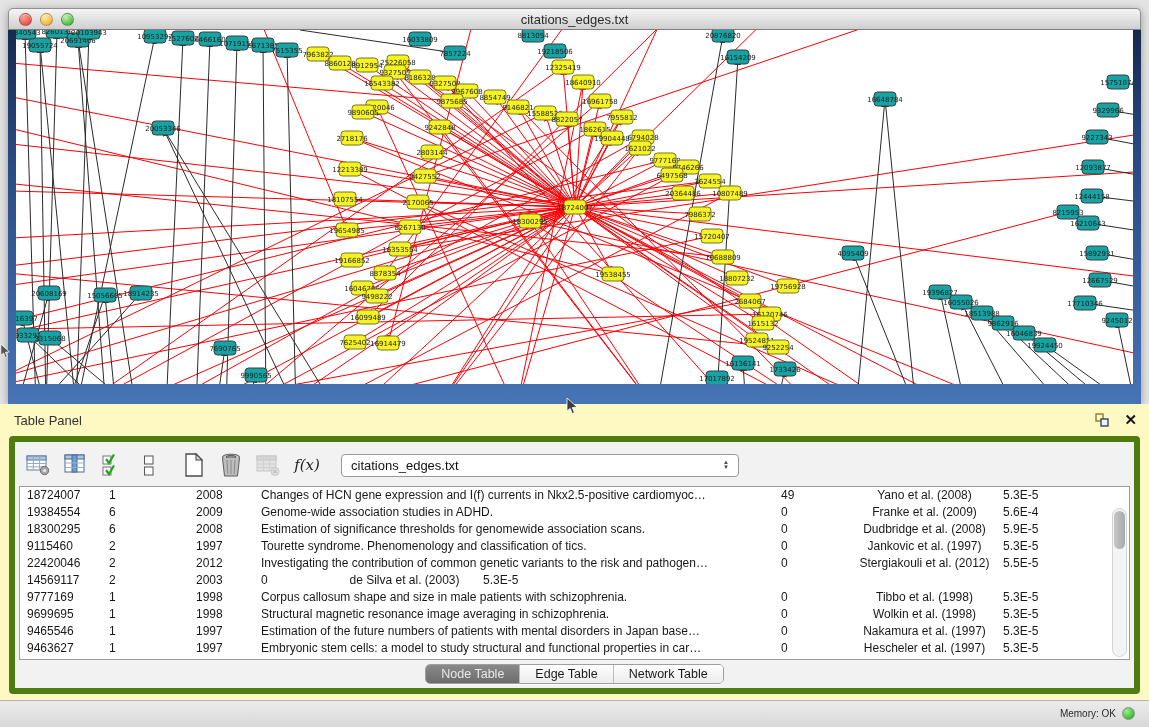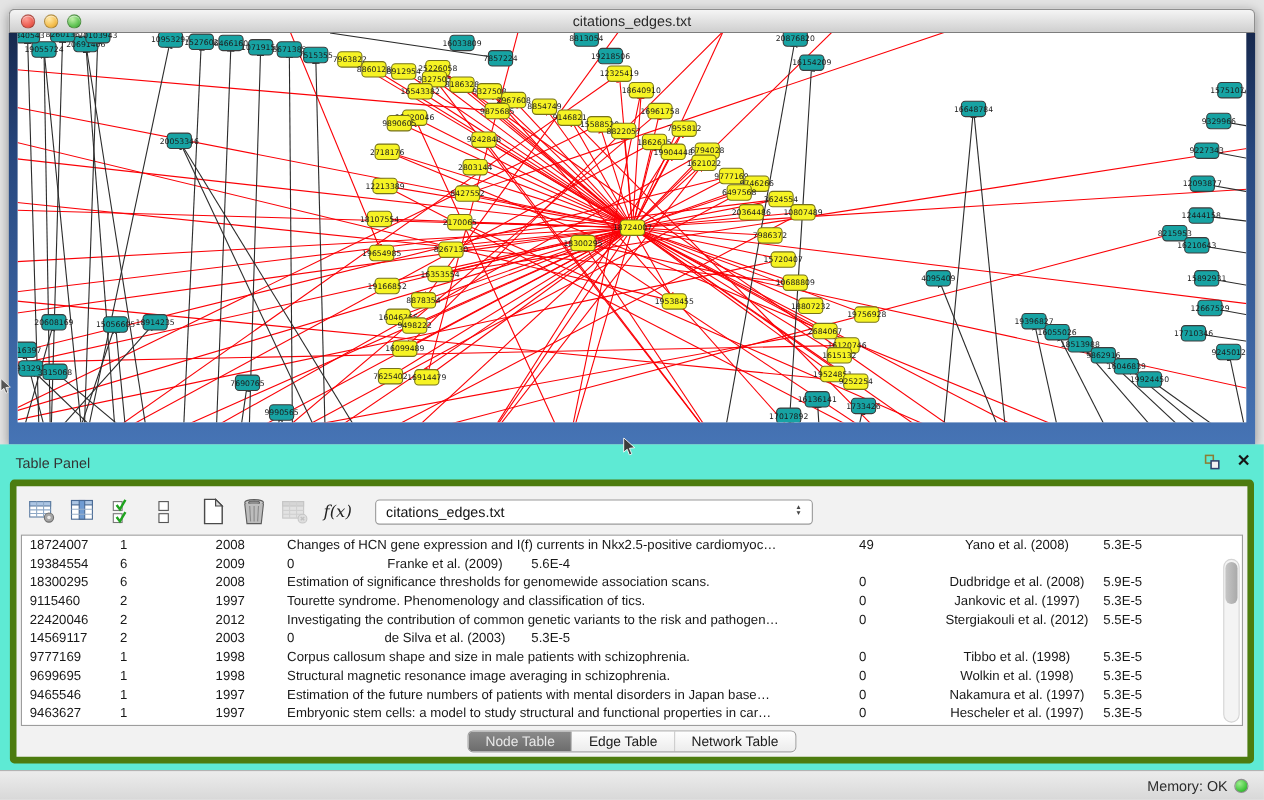--- a/index.html
+++ b/index.html
@@ -24,21 +24,21 @@
   .light.red    { background:radial-gradient(circle at 35% 30%, #ff9d94, #ec5f53 60%, #d0402f); }
   .light.yellow { background:radial-gradient(circle at 35% 30%, #ffe9a8, #f5bf4f 60%, #d89c2b); }
   .light.green  { background:radial-gradient(circle at 35% 30%, #c0f0a8, #61c454 60%, #3f9e33); }
   .frame-body { position:absolute; left:0; top:22px; right:0; bottom:0;
     background:linear-gradient(#17294e, #27477e 30%, #4674b5);
     padding:0 8px 20px 8px; }
   #graph-canvas { position:relative; width:1117px; height:354px; background:#ffffff; overflow:hidden; }
   #graph-svg { display:block; }
 
   
-  #table-panel { position:absolute; left:0; top:404px; width:1149px; height:296px; background:#5eead4; }
+  #table-panel { position:absolute; left:0; top:404px; width:1149px; height:296px; background:#fef9c3; }
   .tp-header { position:relative; height:32px; }
   .tp-title { position:absolute; left:14px; top:9px; font-size:13px; color:#333; }
   .tp-actions { position:absolute; right:12px; top:8px; display:flex; align-items:center; gap:14px; }
   .tp-float { width:16px; height:16px; }
   .tp-close { font-size:15px; font-weight:bold; color:#161616; line-height:16px; cursor:default; }
   .tp-inner { position:absolute; left:9px; right:9px; top:32px; bottom:6px;
     background:#f2f2f2; border:6px solid #4d7c0f; border-radius:4px; }
 
   
   .tp-toolbar { position:absolute; left:8px; top:6px; height:34px; display:flex; align-items:center; gap:7px; }
@@ -77,21 +77,21 @@
     background:#fdfdfd; box-shadow:0 1px 0 rgba(255,255,255,.7); }
   .seg { font-size:12.5px; padding:0 15px; line-height:19px; color:#1a1a1a;
     border-right:1px solid #bcbcbc; background:linear-gradient(#fefefe,#ececec); }
   .seg:last-child { border-right:0; }
   .seg.active { background:linear-gradient(#8a8a8a,#6c6c6c); color:#e9e9e9; }
 
   
   #status-bar { position:absolute; left:0; top:700px; width:1149px; height:27px;
     background:linear-gradient(#ececec,#d8d8d8); border-top:1px solid #b3b3b3; }
   .mem { position:absolute; right:14px; top:6px; display:flex; align-items:center; gap:6px; }
-  .mem-label { font-size:13px; color:#2c2c2c; }
+  .mem-label { font-size:10px; color:#2c2c2c; }
   .mem-dot { width:13px; height:13px; border-radius:50%; border:1px solid #8f8f8f;
     background:radial-gradient(circle at 35% 30%, #9cef8e, #3fc33a 65%, #2a9a28); }
 
   .cursor { position:absolute; pointer-events:none; }
 </style>
 </head>
 <body>
 
 <div id="net-window">
   <div class="titlebar">
@@ -810,20 +810,21 @@
             <div class="cell c2">2008</div>
             <div class="cell c3">Changes of HCN gene expression and I(f) currents in Nkx2.5-positive cardiomyoc…</div>
             <div class="cell c4">49</div>
             <div class="cell c5">Yano et al. (2008)</div>
             <div class="cell c6">5.3E-5</div>
           </div>
           <div class="trow">
             <div class="cell c0">19384554</div>
             <div class="cell c1">6</div>
             <div class="cell c2">2009</div>
+            <div class="cell c3">Genome-wide association studies in ADHD.</div>
             <div class="cell c4">0</div>
             <div class="cell c5">Franke et al. (2009)</div>
             <div class="cell c6">5.6E-4</div>
           </div>
           <div class="trow">
             <div class="cell c0">18300295</div>
             <div class="cell c1">6</div>
             <div class="cell c2">2008</div>
             <div class="cell c3">Estimation of significance thresholds for genomewide association scans.</div>
             <div class="cell c4">0</div>

